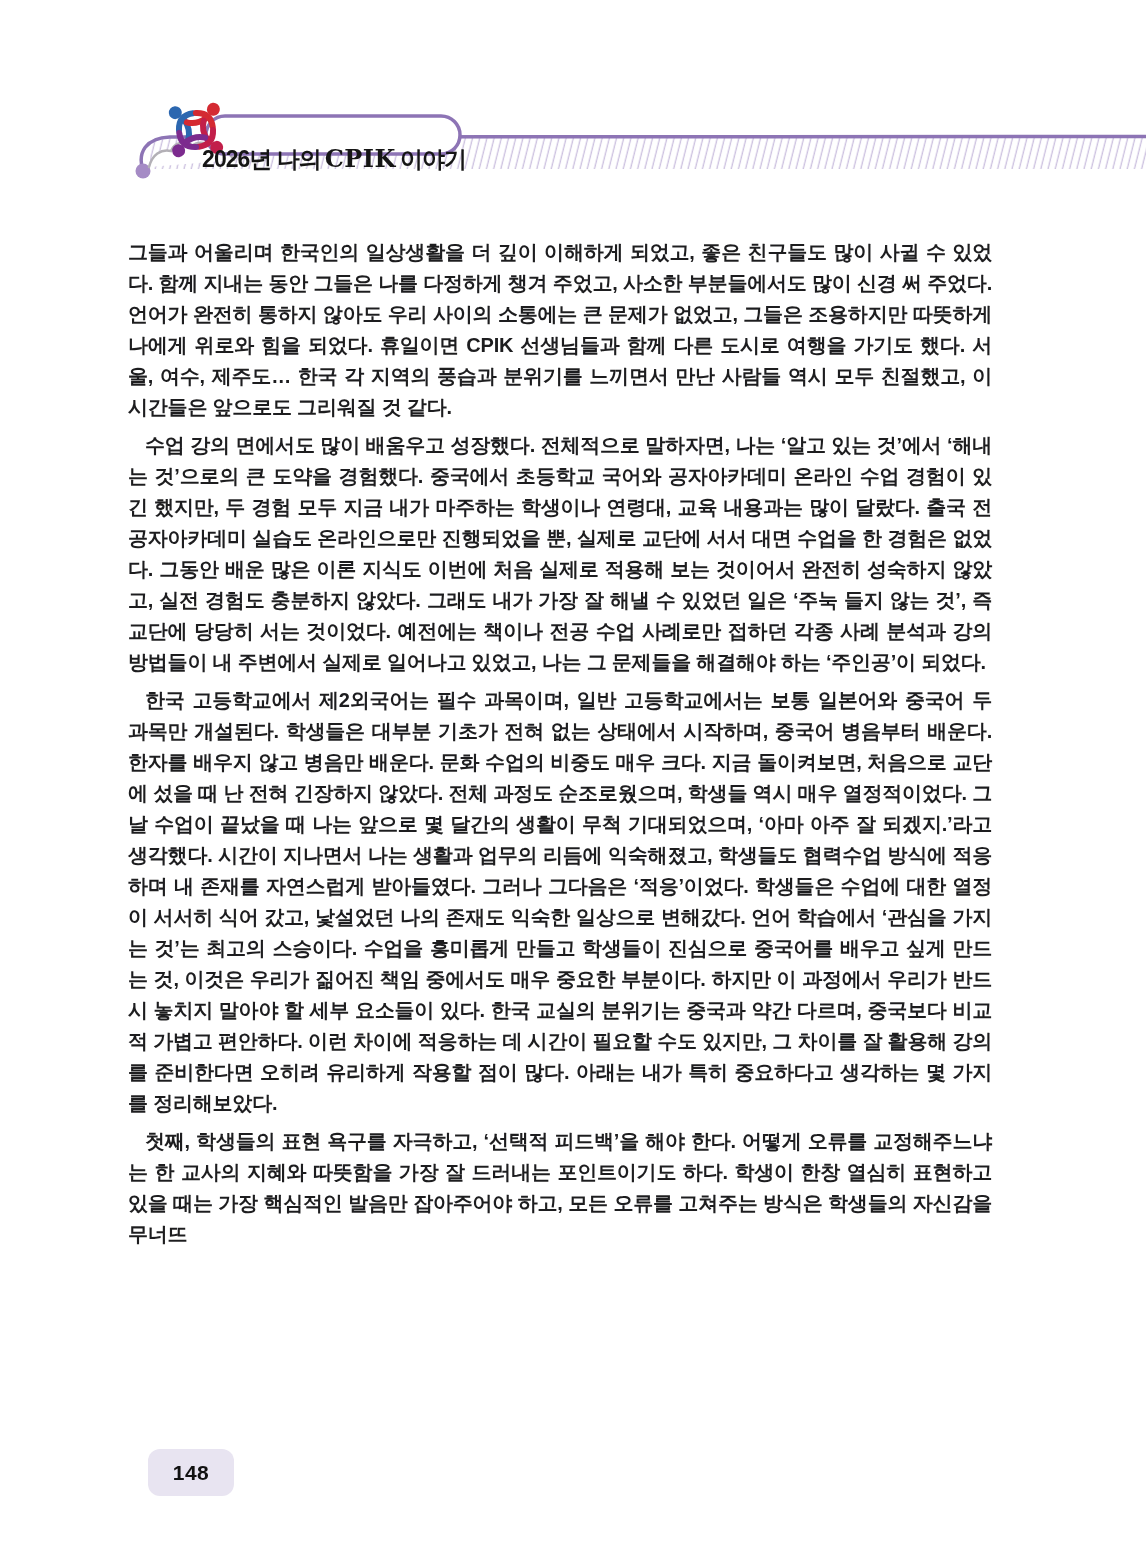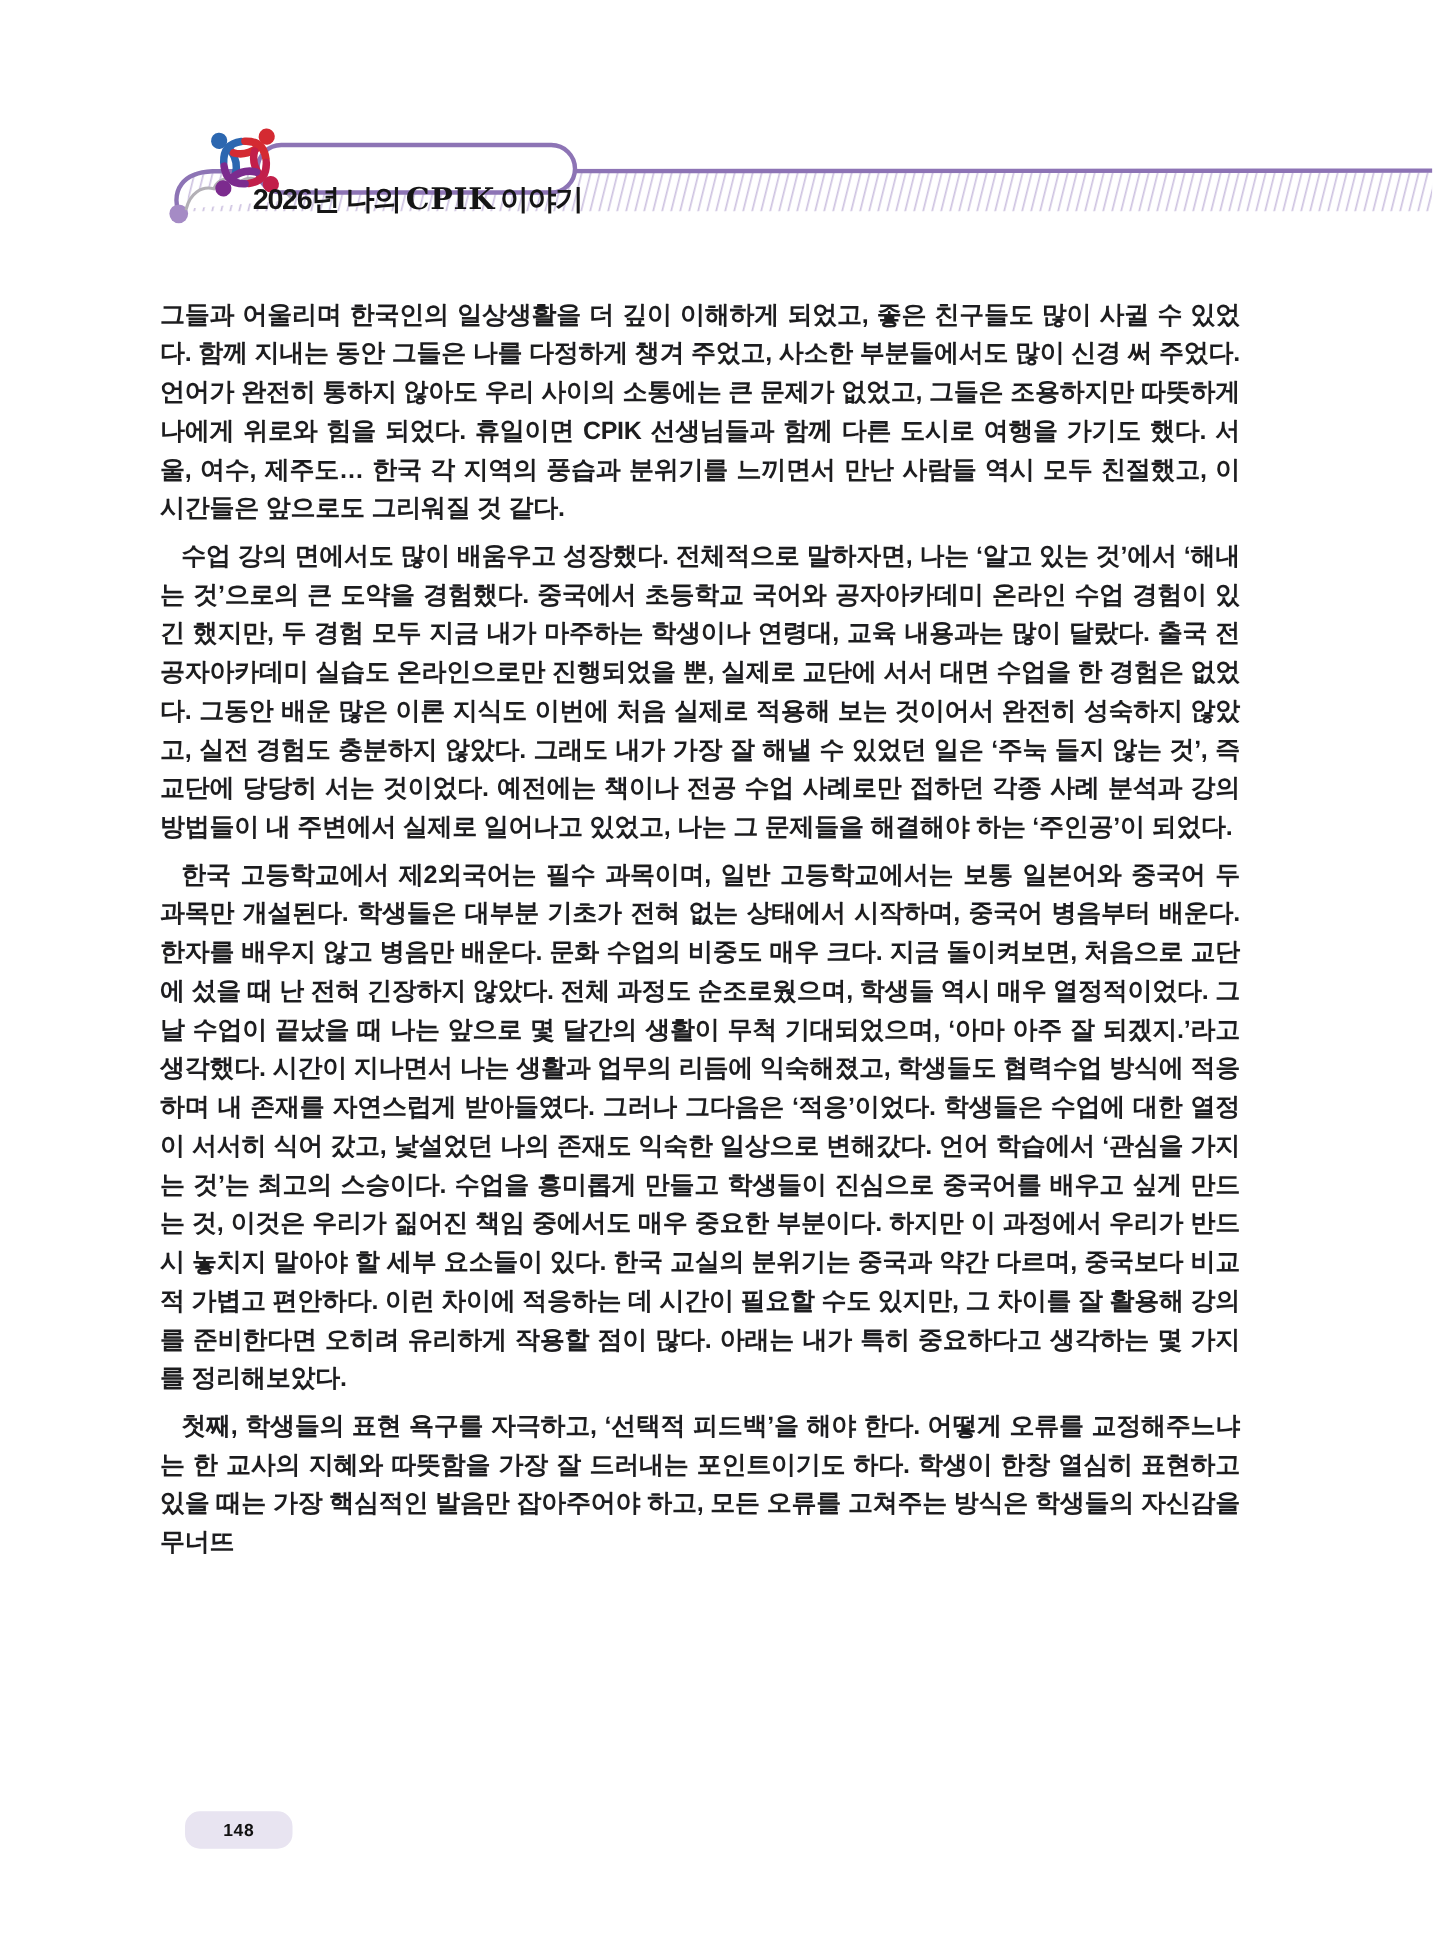--- a/index.html
+++ b/index.html
@@ -35,24 +35,24 @@
     text-align:justify;text-justify:inter-ideograph;
     color:#1d1d1f;
     letter-spacing:-0.2px;
     font-weight:bold;
   }
   .body-text p{margin:0;}
   .body-text p.indent{text-indent:0.85em;margin-top:7px;}
   
   .page-badge{
     position:absolute;left:148px;top:1449px;
-    min-width:58px;height:30px;padding:0 14px;
+    min-width:58px;height:47px;padding:0 14px;
     background:#e8e4f1;border-radius:12px;
     display:flex;align-items:center;justify-content:center;
-    font-size:14px;font-weight:bold;color:#111;
+    font-size:21px;font-weight:bold;color:#111;
     letter-spacing:0.5px;
   }
 </style>
 </head>
 <body>
 
 <div class="page">
 
   <svg class="header-decor" viewBox="0 0 1146 210" xmlns="http://www.w3.org/2000/svg">
     <defs>

